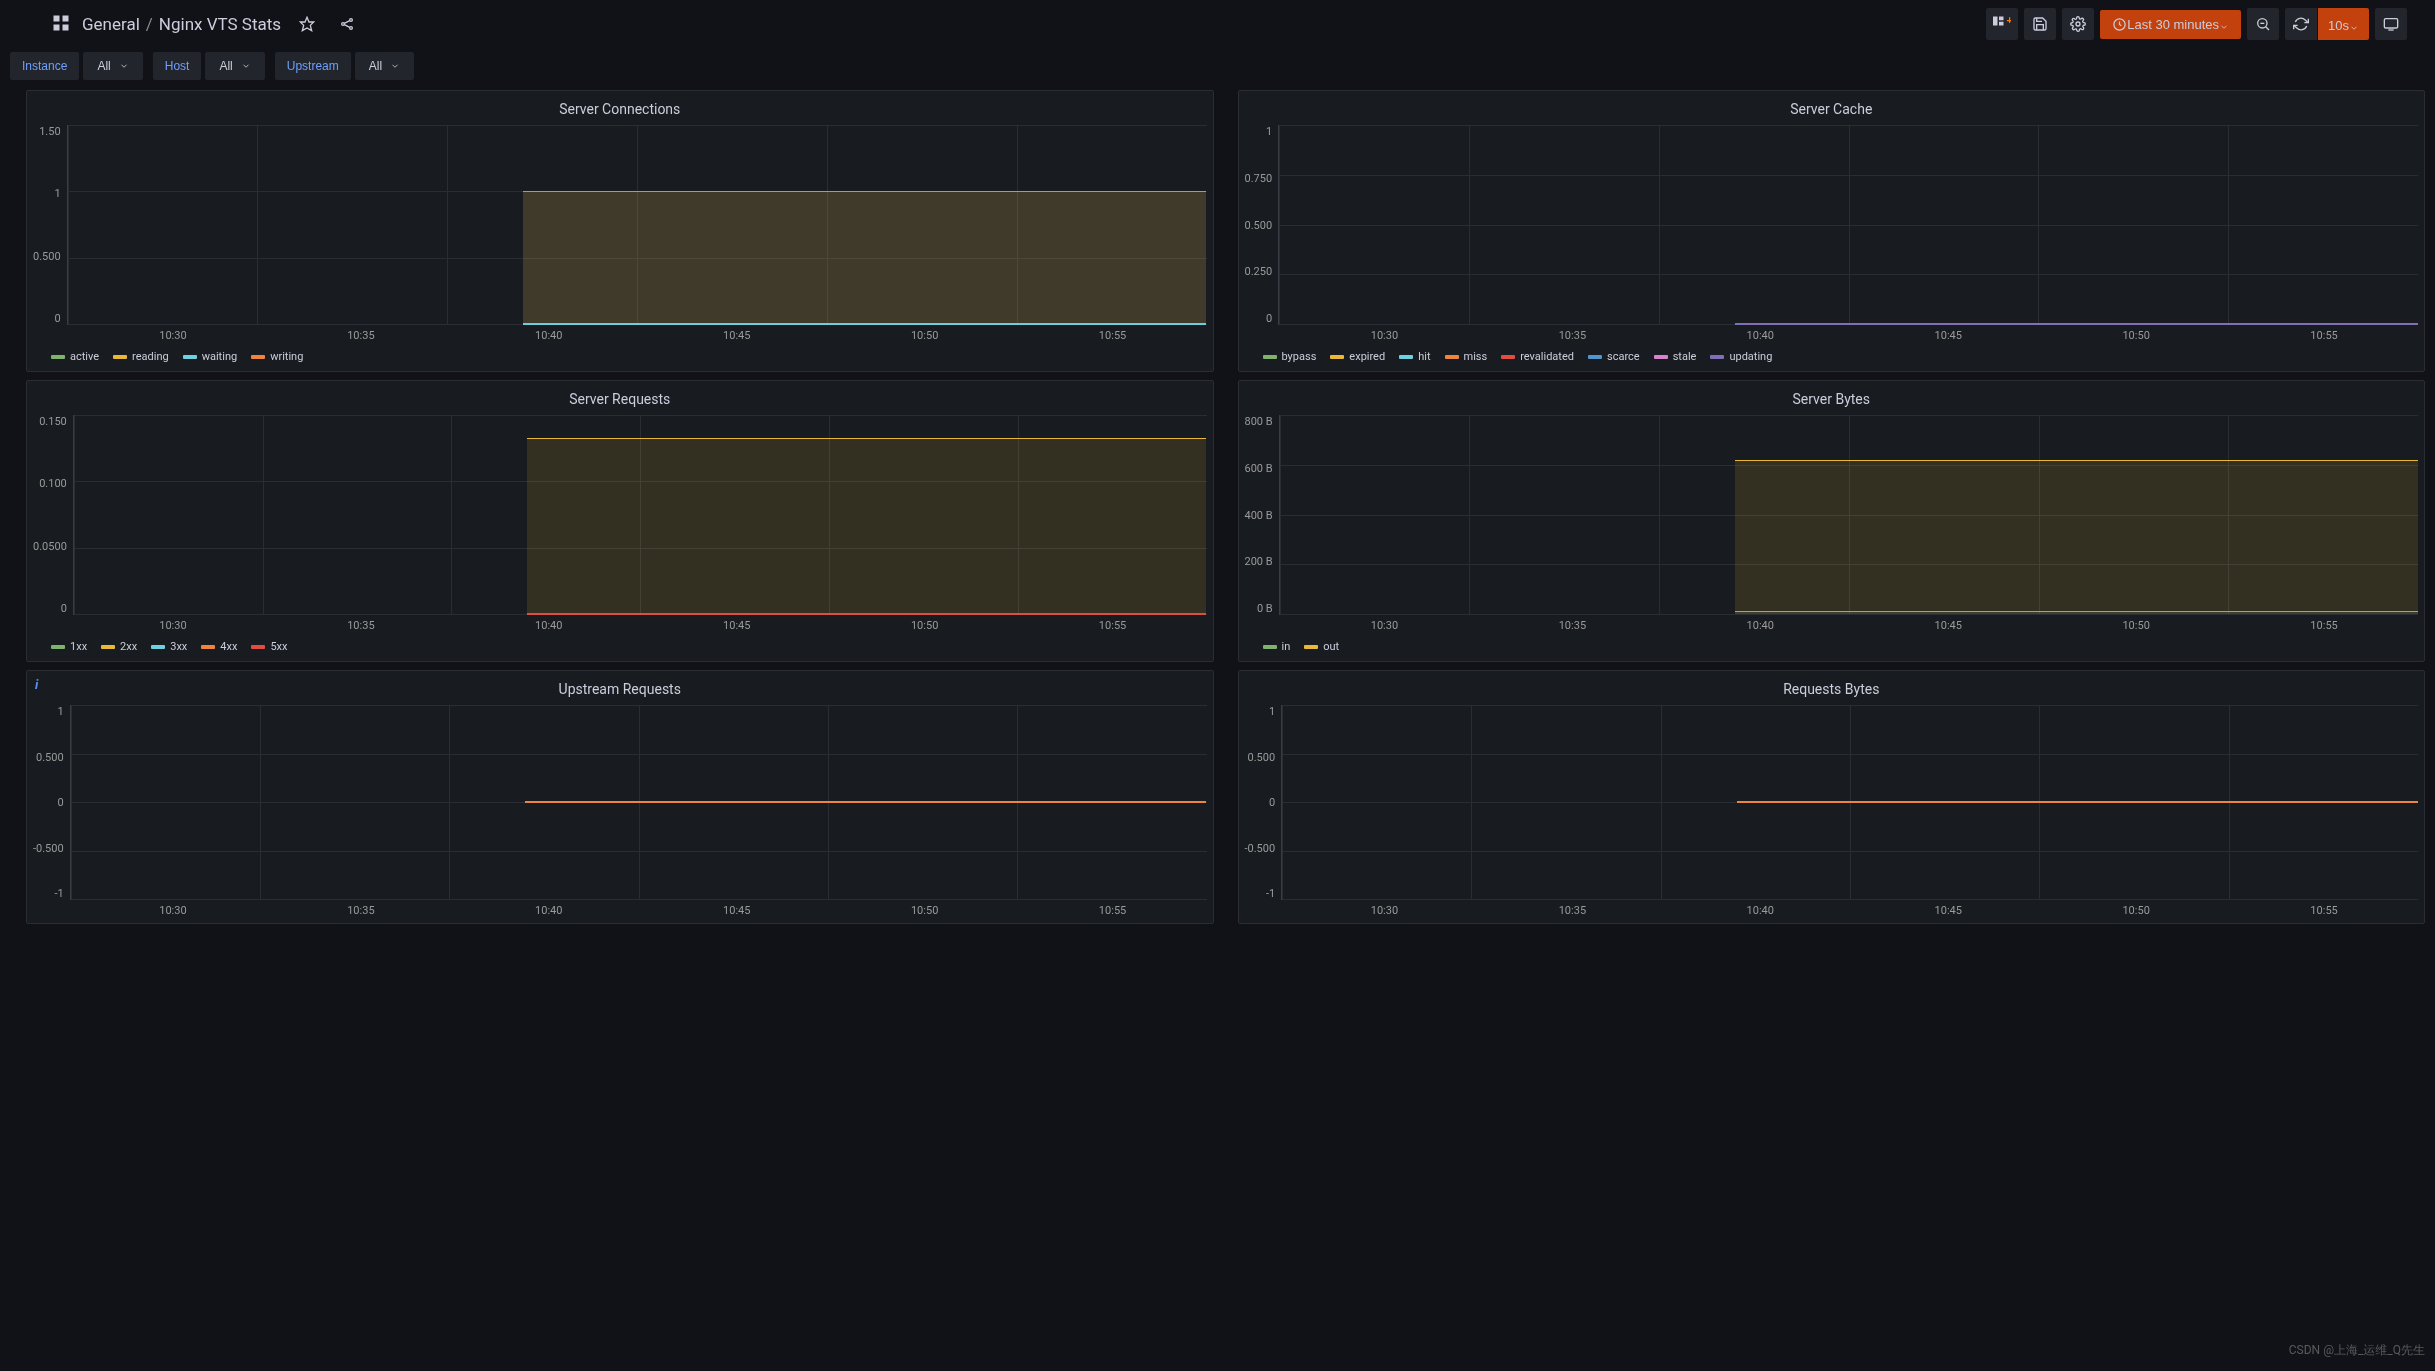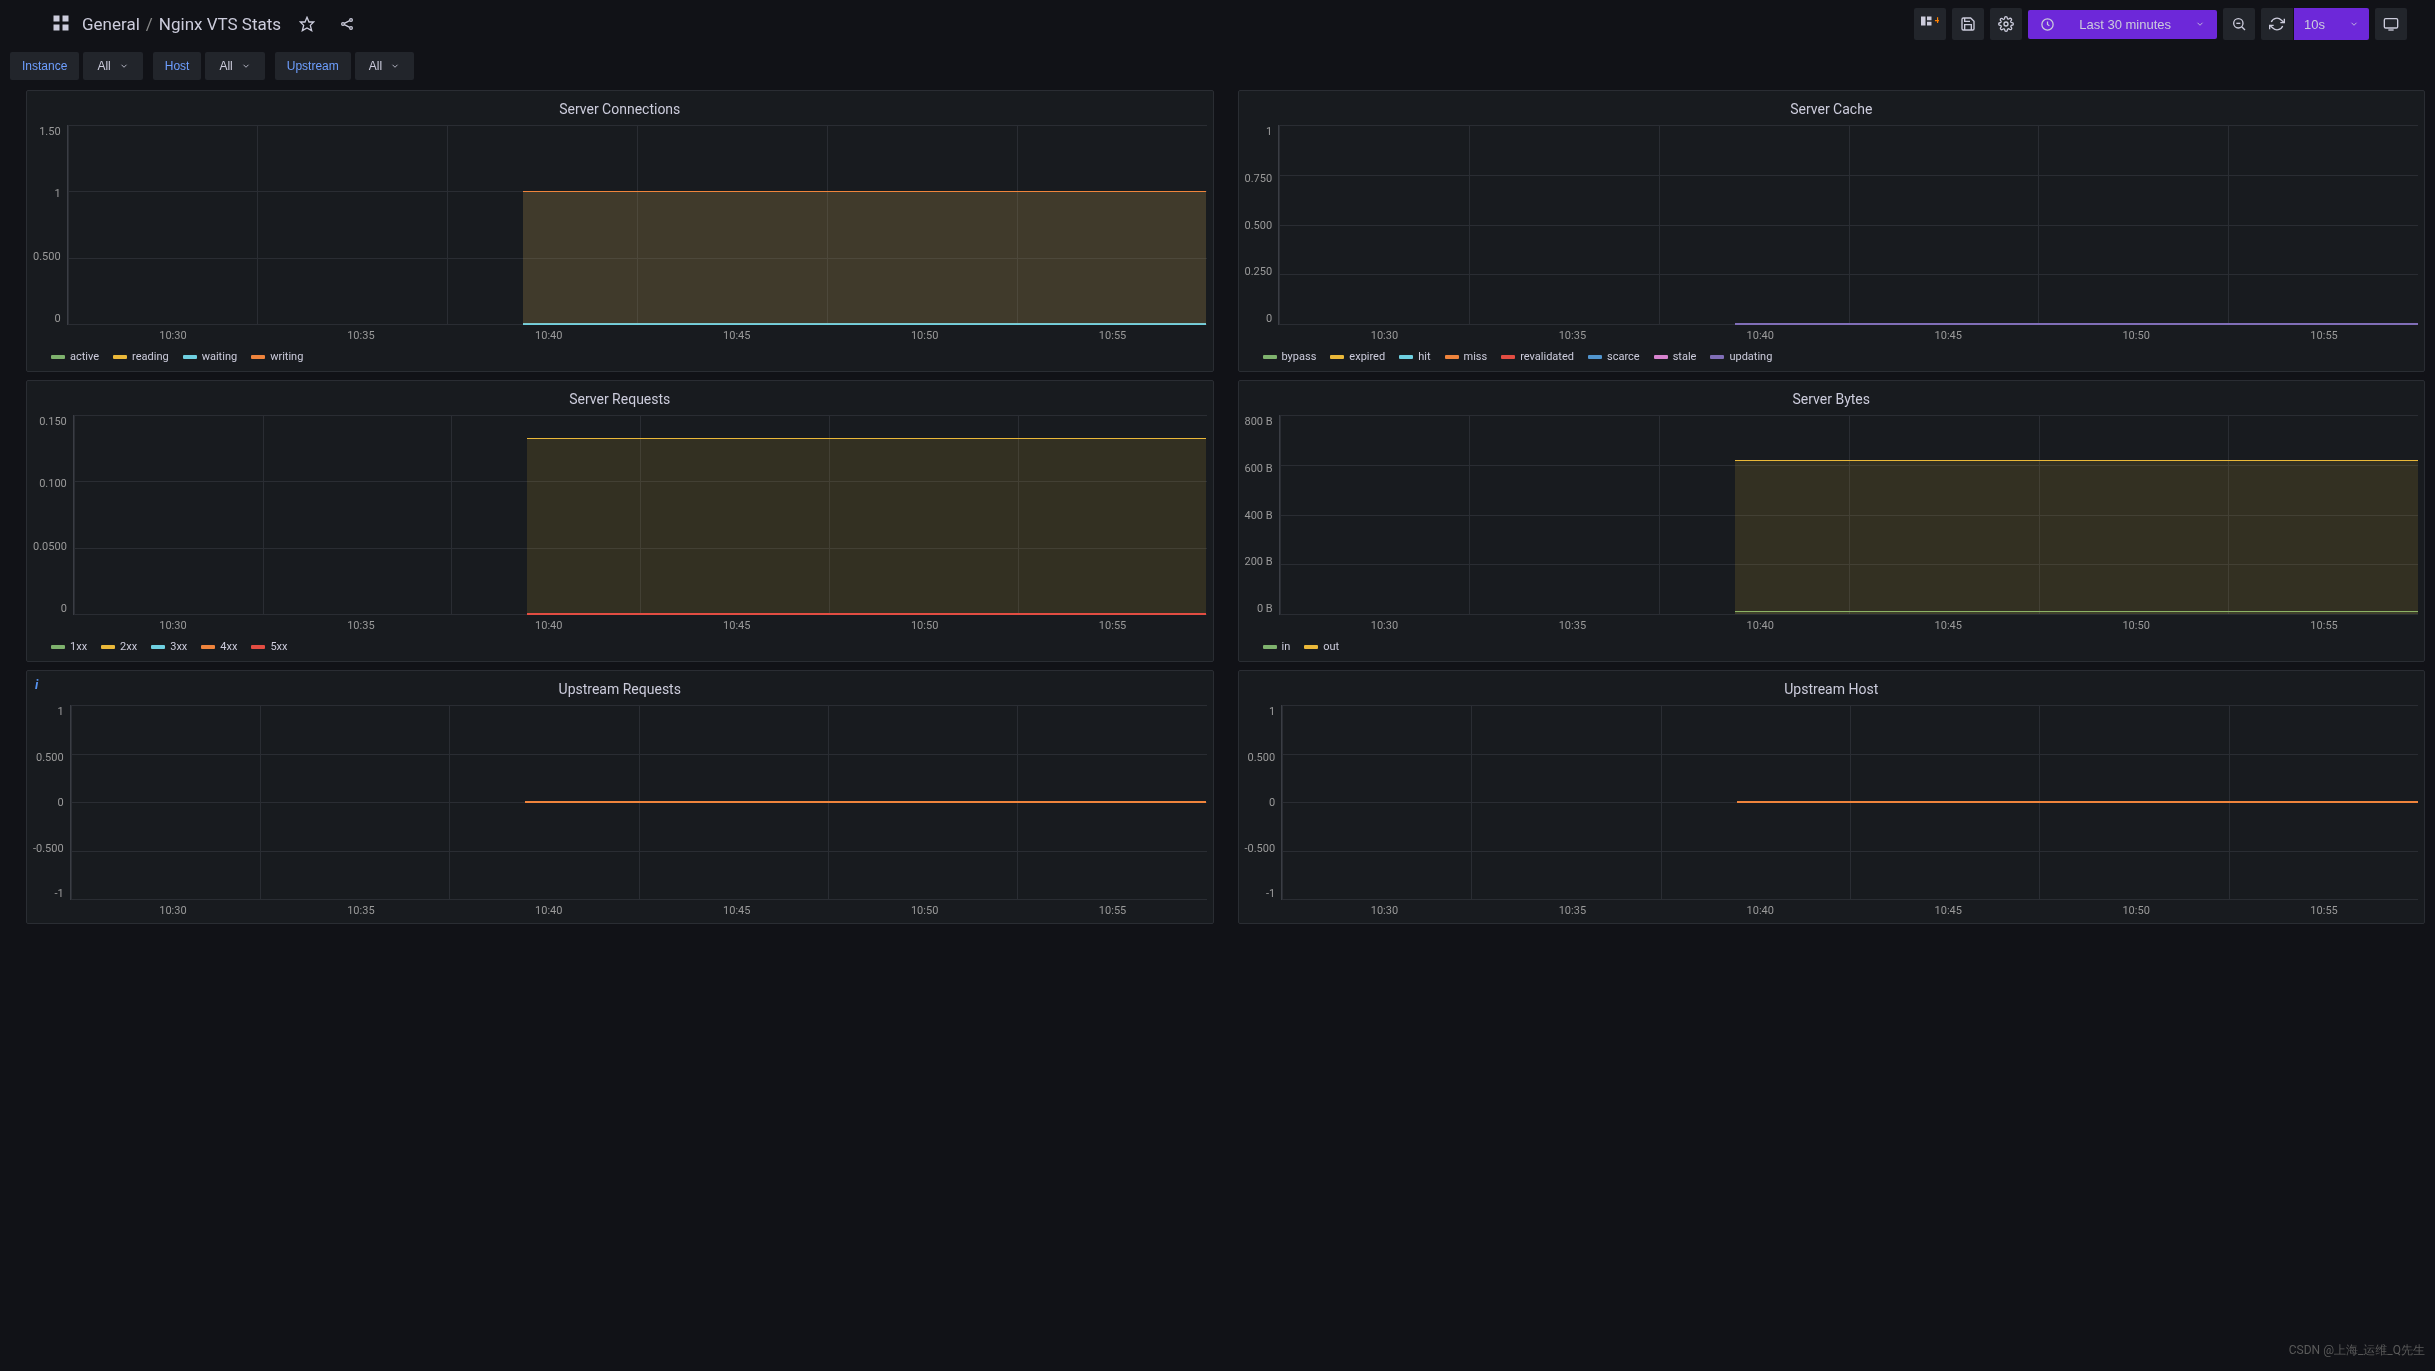--- a/index.html
+++ b/index.html
@@ -30,22 +30,22 @@
   color: #ccccdc; cursor: pointer;
 }
 .icon-btn-plain {
   width: 28px; height: 28px;
   display: flex; align-items: center; justify-content: center;
   background: transparent; border: none;
   color: #ccccdc; cursor: pointer;
 }
 .header-right { display: flex; align-items: center; gap: 6px; }
 .time-btn {
-  display: flex; align-items: center; gap: 24px;
-  background: #6d28d9; border: none; border-radius: 2px;
+  display: flex; align-items: flex-end; gap: 0;
+  background: #c2410c; border: none; border-radius: 2px;
   color: #ccccdc; padding: 7px 12px; cursor: pointer;
   font-size: 13px;
 }
 .refresh-group { display: flex; border-radius: 6px; }
 .refresh-group .icon-btn { border-radius: 2px 0 0 2px; }
 .refresh-group .time-btn { border-radius: 0 2px 2px 0; margin-left: 1px; padding: 7px 10px; }
 .variables-row {
   display: flex; align-items: center; gap: 10px;
   padding: 4px 10px 10px 10px;
 }
@@ -465,21 +465,21 @@
       <div class="xaxis">
         <span>10:30</span>
         <span>10:35</span>
         <span>10:40</span>
         <span>10:45</span>
         <span>10:50</span>
         <span>10:55</span>
       </div>
     </div>
     <div class="panel">
-      <div class="panel-title">Upstream Host</div>
+      <div class="panel-title">Requests Bytes</div>
       <div class="chart-area chart-area-short">
         <div class="yaxis">
           <span>1</span>
           <span>0.500</span>
           <span>0</span>
           <span>-0.500</span>
           <span>-1</span>
         </div>
         <div class="plot">
           <div class="gridline-h" style="top:0%"></div>

